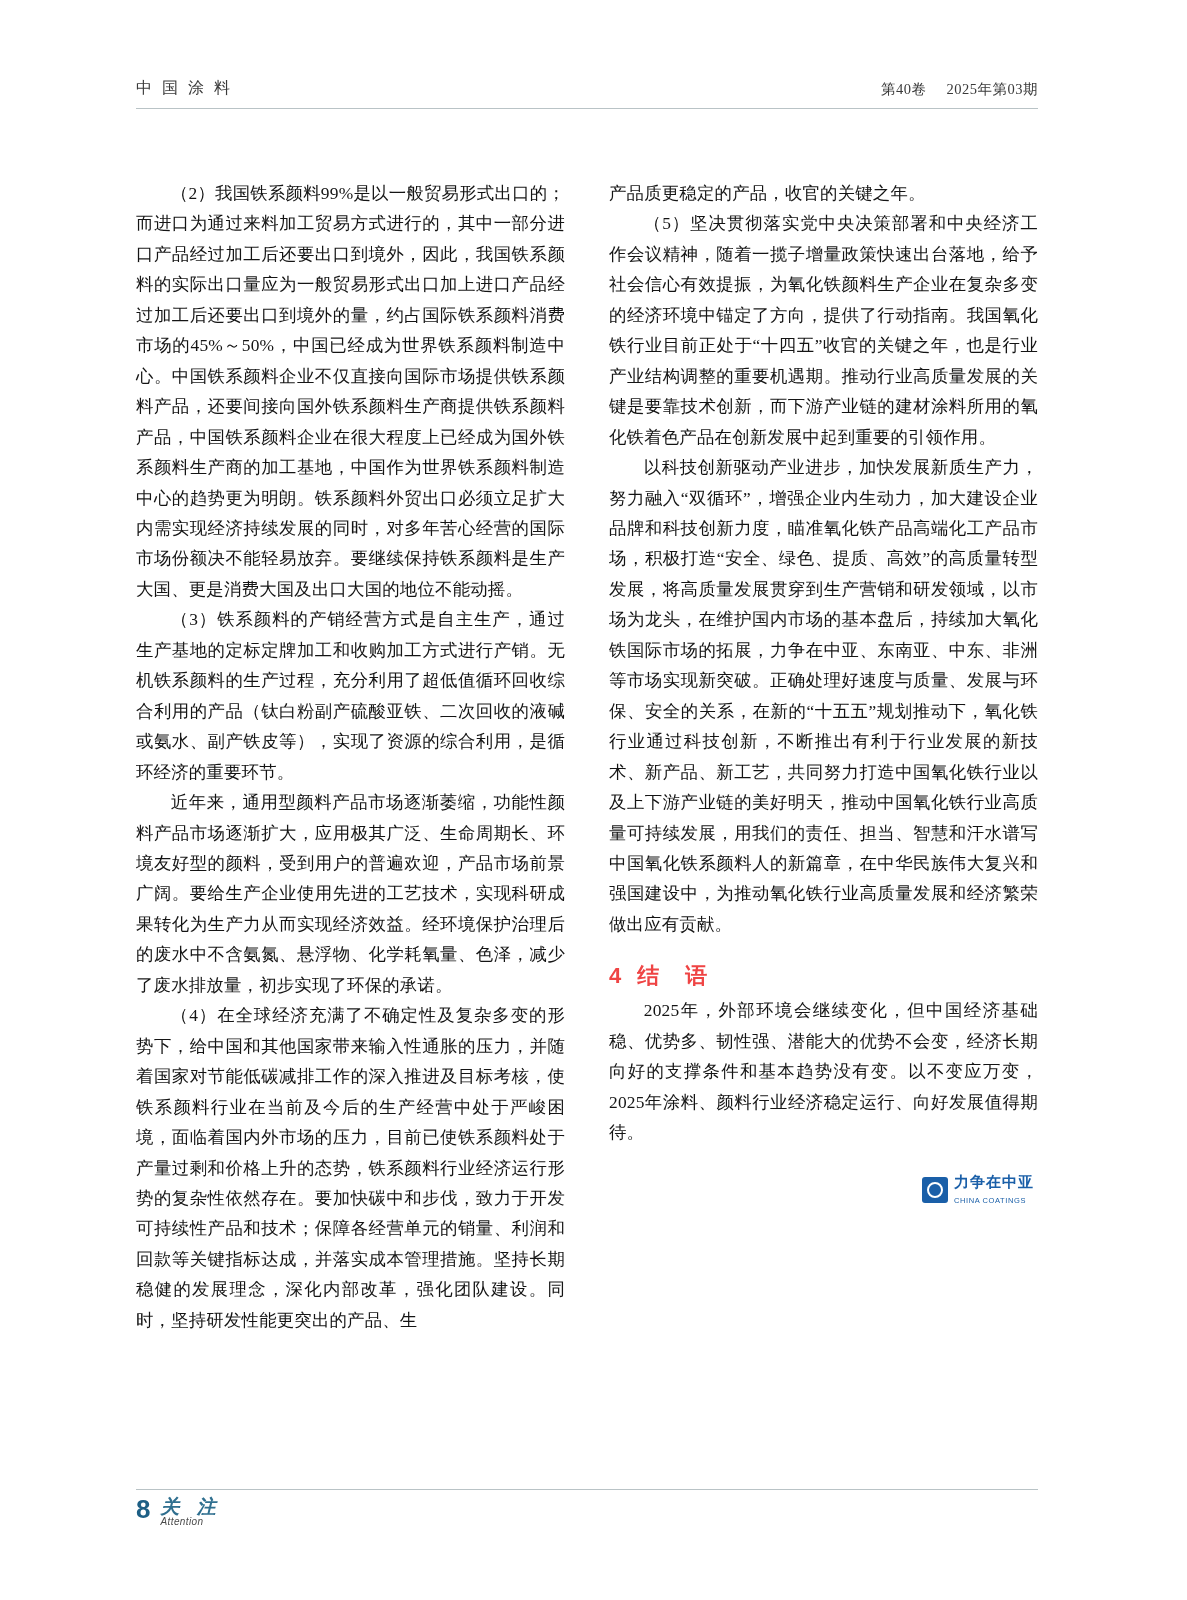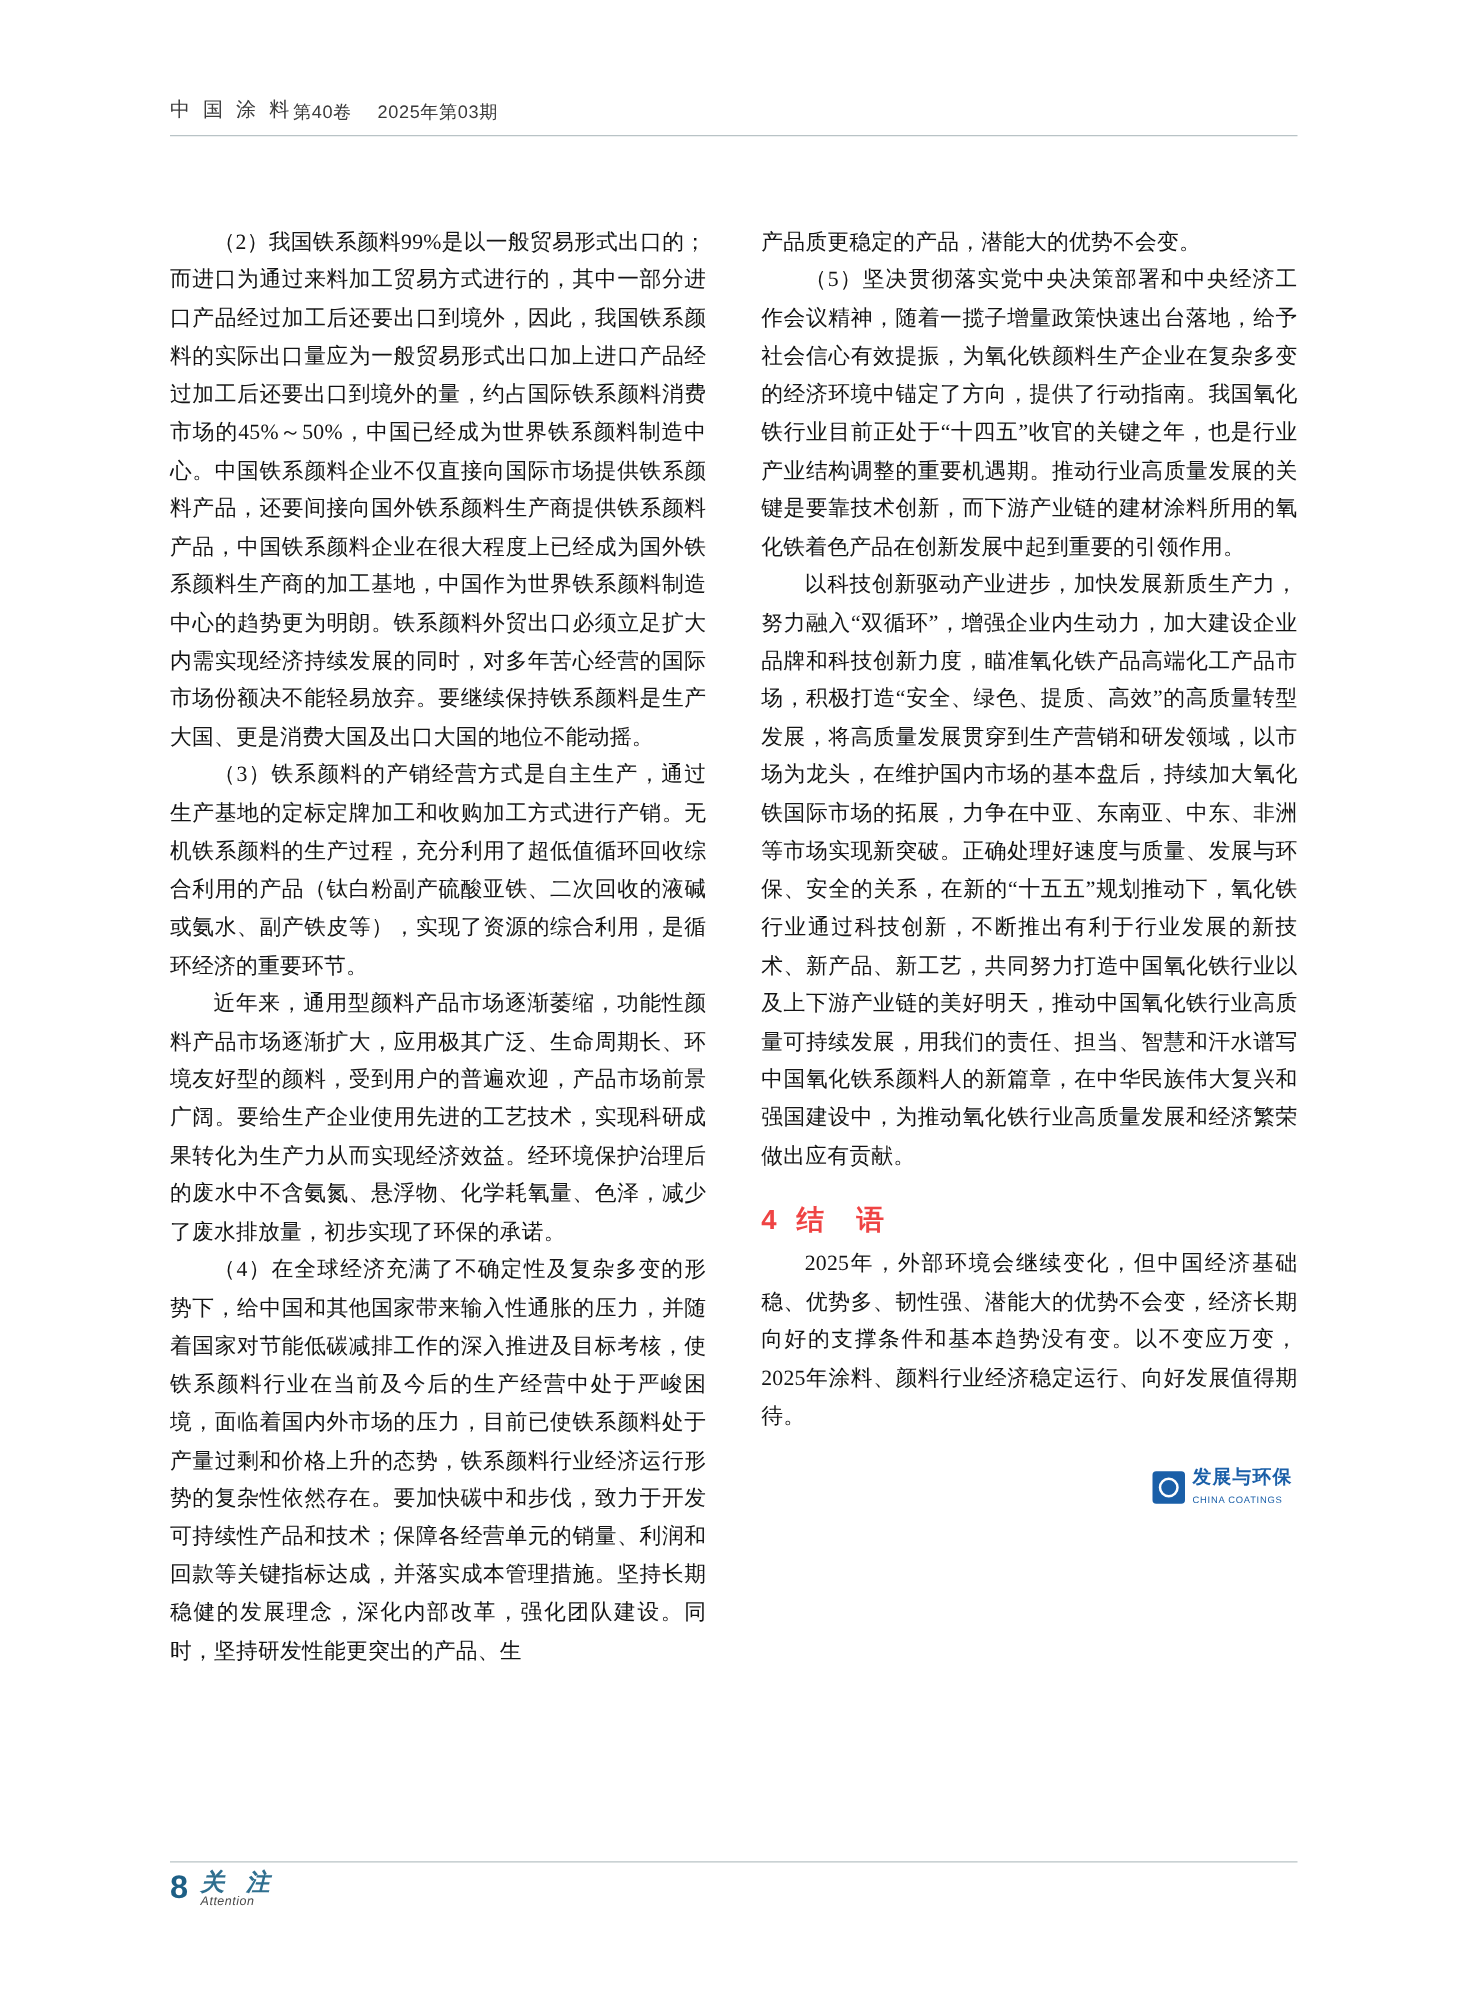--- a/index.html
+++ b/index.html
@@ -21,22 +21,23 @@
     overflow: hidden;
   }
 
   
   .header {
     position: absolute;
     left: 136px;
     top: 78px;
     width: 902px;
     display: flex;
+    justify-content: space-between;
     align-items: flex-end;
-    font-family: Liberation Sans, sans-serif;
+    font-family: Liberation Serif, serif;
   }
   .header-left {
     font-size: 16px;
     letter-spacing: 3px;
     color: #3a3a3a;
   }
   .header-right {
     font-size: 14.5px;
     color: #3a3a3a;
     letter-spacing: 0.5px;
@@ -198,35 +199,35 @@
   <div class="columns">
 
     <div class="col">
       <p class="indent">（2）我国铁系颜料99%是以一般贸易形式出口的；而进口为通过来料加工贸易方式进行的，其中一部分进口产品经过加工后还要出口到境外，因此，我国铁系颜料的实际出口量应为一般贸易形式出口加上进口产品经过加工后还要出口到境外的量，约占国际铁系颜料消费市场的45%～50%，中国已经成为世界铁系颜料制造中心。中国铁系颜料企业不仅直接向国际市场提供铁系颜料产品，还要间接向国外铁系颜料生产商提供铁系颜料产品，中国铁系颜料企业在很大程度上已经成为国外铁系颜料生产商的加工基地，中国作为世界铁系颜料制造中心的趋势更为明朗。铁系颜料外贸出口必须立足扩大内需实现经济持续发展的同时，对多年苦心经营的国际市场份额决不能轻易放弃。要继续保持铁系颜料是生产大国、更是消费大国及出口大国的地位不能动摇。</p>
       <p class="indent">（3）铁系颜料的产销经营方式是自主生产，通过生产基地的定标定牌加工和收购加工方式进行产销。无机铁系颜料的生产过程，充分利用了超低值循环回收综合利用的产品（钛白粉副产硫酸亚铁、二次回收的液碱或氨水、副产铁皮等），实现了资源的综合利用，是循环经济的重要环节。</p>
       <p class="indent">近年来，通用型颜料产品市场逐渐萎缩，功能性颜料产品市场逐渐扩大，应用极其广泛、生命周期长、环境友好型的颜料，受到用户的普遍欢迎，产品市场前景广阔。要给生产企业使用先进的工艺技术，实现科研成果转化为生产力从而实现经济效益。经环境保护治理后的废水中不含氨氮、悬浮物、化学耗氧量、色泽，减少了废水排放量，初步实现了环保的承诺。</p>
       <p class="indent">（4）在全球经济充满了不确定性及复杂多变的形势下，给中国和其他国家带来输入性通胀的压力，并随着国家对节能低碳减排工作的深入推进及目标考核，使铁系颜料行业在当前及今后的生产经营中处于严峻困境，面临着国内外市场的压力，目前已使铁系颜料处于产量过剩和价格上升的态势，铁系颜料行业经济运行形势的复杂性依然存在。要加快碳中和步伐，致力于开发可持续性产品和技术；保障各经营单元的销量、利润和回款等关键指标达成，并落实成本管理措施。坚持长期稳健的发展理念，深化内部改革，强化团队建设。同时，坚持研发性能更突出的产品、生</p>
     </div>
 
     <div class="col">
-      <p>产品质更稳定的产品，潜能大的优势不会变。</p>
+      <p>产品质更稳定的产品，收官的关键之年。</p>
       <p class="indent">（5）坚决贯彻落实党中央决策部署和中央经济工作会议精神，随着一揽子增量政策快速出台落地，给予社会信心有效提振，为氧化铁颜料生产企业在复杂多变的经济环境中锚定了方向，提供了行动指南。我国氧化铁行业目前正处于“十四五”收官的关键之年，也是行业产业结构调整的重要机遇期。推动行业高质量发展的关键是要靠技术创新，而下游产业链的建材涂料所用的氧化铁着色产品在创新发展中起到重要的引领作用。</p>
       <p class="indent">以科技创新驱动产业进步，加快发展新质生产力，努力融入“双循环”，增强企业内生动力，加大建设企业品牌和科技创新力度，瞄准氧化铁产品高端化工产品市场，积极打造“安全、绿色、提质、高效”的高质量转型发展，将高质量发展贯穿到生产营销和研发领域，以市场为龙头，在维护国内市场的基本盘后，持续加大氧化铁国际市场的拓展，力争在中亚、东南亚、中东、非洲等市场实现新突破。正确处理好速度与质量、发展与环保、安全的关系，在新的“十五五”规划推动下，氧化铁行业通过科技创新，不断推出有利于行业发展的新技术、新产品、新工艺，共同努力打造中国氧化铁行业以及上下游产业链的美好明天，推动中国氧化铁行业高质量可持续发展，用我们的责任、担当、智慧和汗水谱写中国氧化铁系颜料人的新篇章，在中华民族伟大复兴和强国建设中，为推动氧化铁行业高质量发展和经济繁荣做出应有贡献。</p>
 
       <div class="section-head">
         <span class="num">4</span><span>结　语</span>
       </div>
 
       <p class="indent">2025年，外部环境会继续变化，但中国经济基础稳、优势多、韧性强、潜能大的优势不会变，经济长期向好的支撑条件和基本趋势没有变。以不变应万变，2025年涂料、颜料行业经济稳定运行、向好发展值得期待。</p>
 
       <div class="logo-wrap">
         <div class="logo">
           <span class="logo-mark"></span>
           <span class="logo-text">
-            <span class="logo-cn">发展与环保</span><br>
+            <span class="logo-cn">力争在中亚</span><br>
             <span class="logo-en">CHINA COATINGS</span>
           </span>
         </div>
       </div>
     </div>
 
   </div>
 
   <div class="footer-rule"></div>
   <div class="footer">

